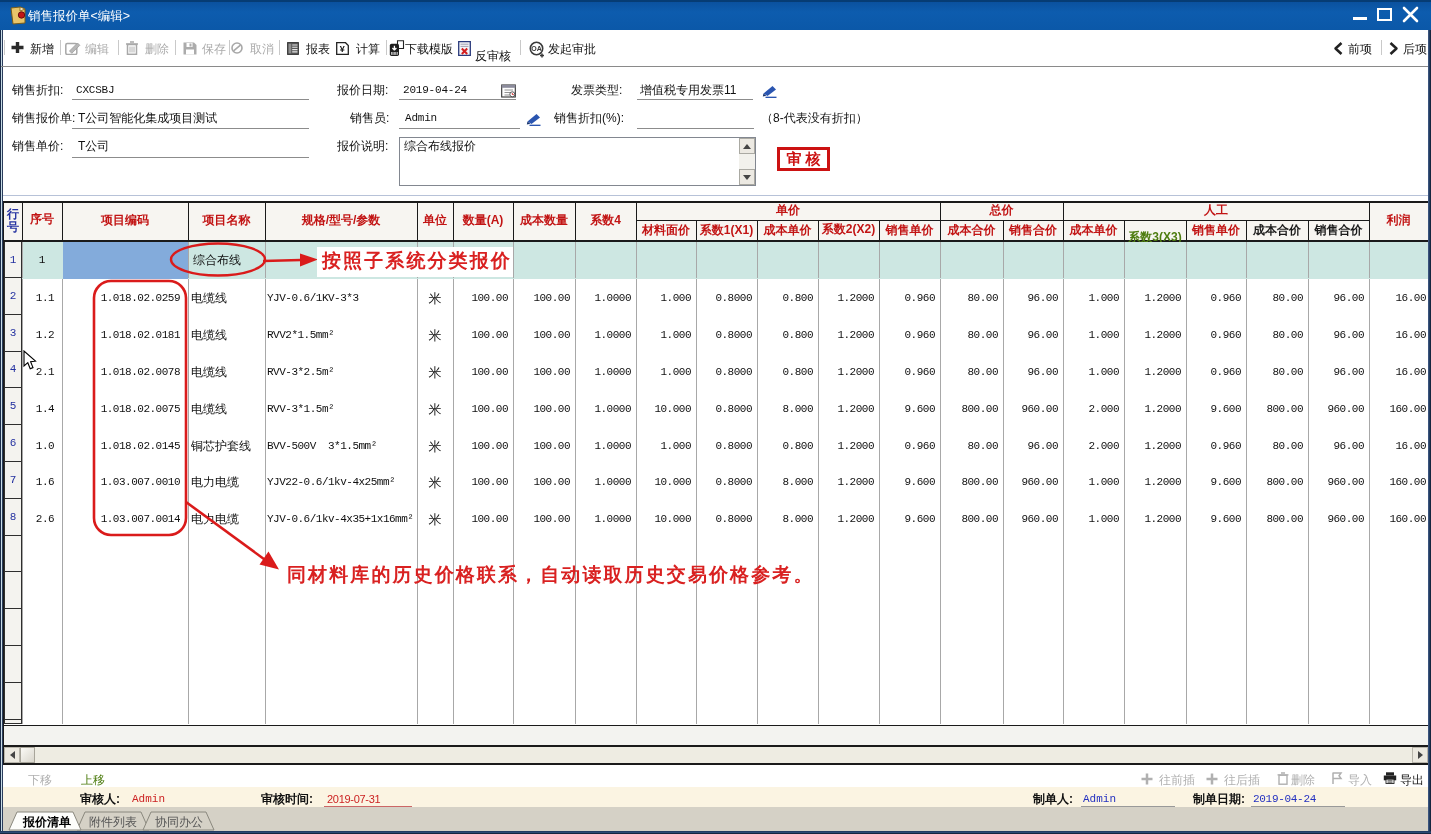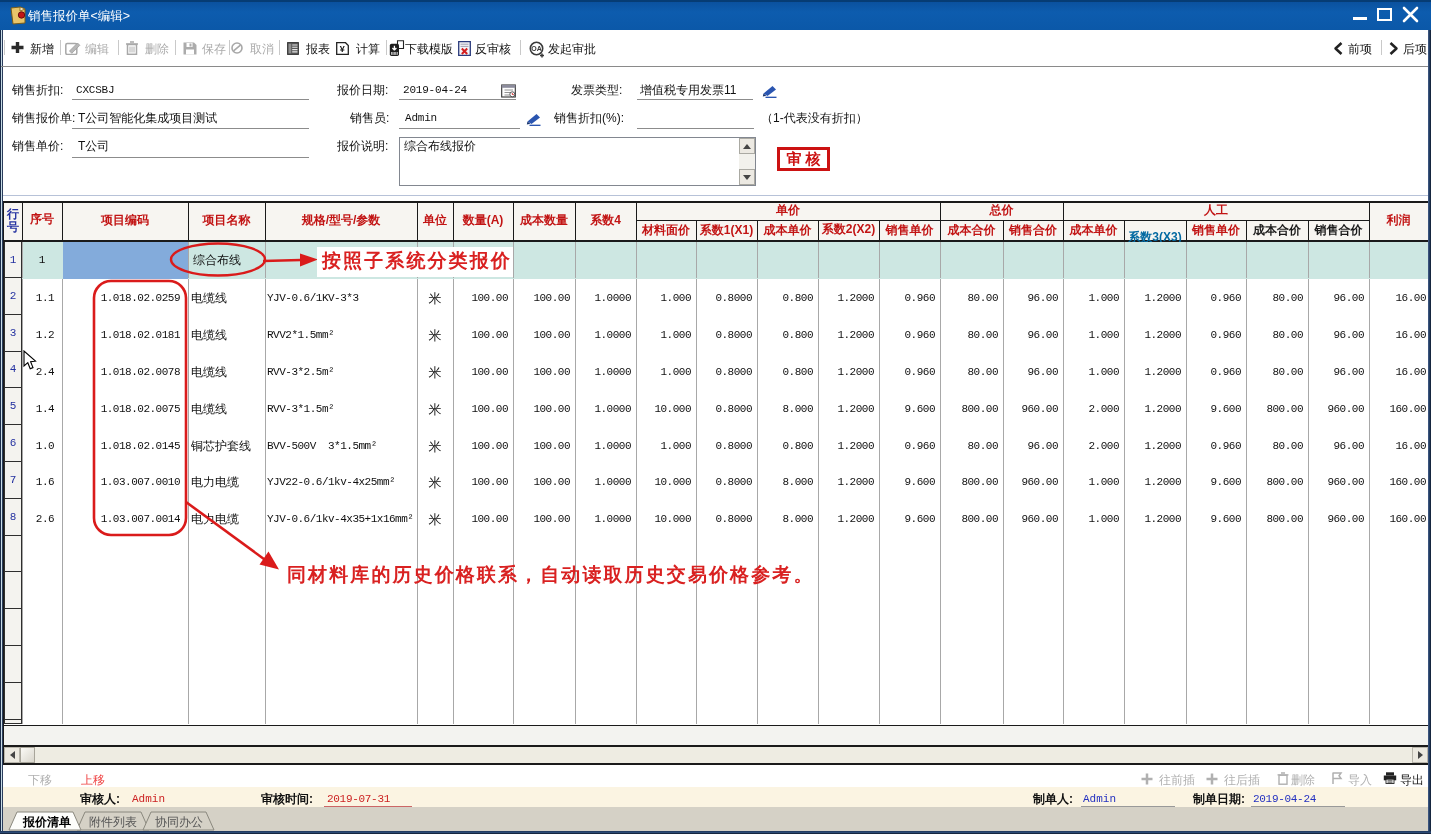--- a/index.html
+++ b/index.html
@@ -95,21 +95,21 @@
 <path d="M5.4 5.8 V10 M5.4 10 L3.4 8 M5.4 10 L7.4 8" stroke="#fff" stroke-width="1.3" fill="none"></path>
 <rect x="2.2" y="12" width="6.4" height="2.8" fill="#fff"></rect>
     <path d="M3.3 12 v2.8 M4.7 12 v2.8 M6.1 12 v2.8 M7.5 12 v2.8" stroke="#1d1d1d" stroke-width="0.7"></path>
   </svg>
 <div class="tb" style="left:405px;top:41px">下载模版</div>
 <svg class="abs" style="left:458px;top:41px" width="13" height="15" viewBox="0 0 13 15">
 <path d="M0.7 0.7 H12.3 V14.3 H0.7 Z" fill="#f4f4f8" stroke="#2a3a7c" stroke-width="1.3"></path>
 <path d="M2.5 3.2 H10.5 M2.5 5.4 H10.5" stroke="#99a" stroke-width="0.9"></path>
 <path d="M3.8 7.5 L9.2 13 M9.2 7.5 L3.8 13" stroke="#d41f1f" stroke-width="2"></path>
   </svg>
-<div class="tb" style="left:475px;top:41px">反审核</div>
+<div class="tb" style="left:475px;top:48px">反审核</div>
 <svg class="abs" style="left:529px;top:41px" width="17" height="17" viewBox="0 0 17 17">
 <circle cx="7.5" cy="7.5" r="6.2" fill="none" stroke="#3a3a3a" stroke-width="1.6"></circle>
 <text x="7.5" y="10.3" font-size="7" font-weight="bold" fill="#3a3a3a" text-anchor="middle" font-family="Liberation Sans">OA</text>
 <path d="M13 12.5 V16.5 M11 14.5 H15" stroke="#3a3a3a" stroke-width="1.5"></path>
   </svg>
 <div class="tb" style="left:548px;top:41px">发起审批</div>
 <svg class="abs" style="left:1333px;top:42px" width="11" height="13" viewBox="0 0 11 13">
 <path d="M8.5 1 L2.5 6.5 L8.5 12" fill="none" stroke="#222" stroke-width="2.5" stroke-linejoin="round"></path>
   </svg>
 <div class="tb" style="left:1348px;top:41px">前项</div>
@@ -145,21 +145,21 @@
 <div class="lbl" style="left:350px;top:110px">销售员:</div>
 <div class="val" style="left:405px;top:112px">Admin</div>
 <div class="abs" style="left:399px;top:128px;width:121px;height:1px;background:#8c8c8c"></div>
 <svg class="abs" style="left:526px;top:113px" width="17" height="13" viewBox="0 0 17 13">
 <path d="M1.5 8.5 L10.5 1 L14 4.5 L5.5 11 Z" fill="#2a55b0"></path>
 <path d="M1.5 8.5 L0.8 11.5 L4.3 10.8 Z" fill="#16336e"></path>
 <path d="M3.5 12.4 H14.5" stroke="#2a55b0" stroke-width="1.5"></path>
   </svg>
 <div class="lbl" style="left:554px;top:110px">销售折扣(%):</div>
 <div class="abs" style="left:637px;top:128px;width:117px;height:1px;background:#8c8c8c"></div>
-<div class="abs" style="left:761px;top:110px;font-size:12px;color:#111">（1-代表没有折扣）</div>
+<div class="abs" style="left:761px;top:110px;font-size:12px;color:#111">（8-代表没有折扣）</div>
 <div class="lbl" style="left:12px;top:138px">销售单价:</div>
 <div class="abs" style="left:78px;top:138px;font-size:12px;color:#111">T公司</div>
 <div class="abs" style="left:72px;top:157px;width:237px;height:1px;background:#8c8c8c"></div>
 <div class="lbl" style="left:337px;top:138px">报价说明:</div>
 <div class="abs" style="left:399px;top:137px;width:357px;height:49px;background:#fff;border:1px solid #828790"></div>
 <div class="abs" style="left:404px;top:138px;font-size:12px;color:#111">综合布线报价</div>
 <div class="abs" style="left:739px;top:138px;width:16px;height:47px;background:#f2f1ec"></div>
 <div class="abs" style="left:739px;top:138px;width:16px;height:16px;background:#ece9e2;border:1px solid #aaa9a2;display:flex;align-items:center;justify-content:center">
     <svg width="8" height="5" viewBox="0 0 8 5">
       <path d="M4 0 L8 5 H0 Z" fill="#444"></path>
@@ -222,21 +222,21 @@
 <div class="hdr" style="left:940px;top:201px;width:123px;height:19px">总价</div>
 <div class="hdr" style="left:1063px;top:201px;width:306px;height:19px">人工</div>
 <div class="hdr" style="left:636px;top:220px;width:60px;height:20px;color:#c21414">材料面价</div>
 <div class="hdr" style="left:696px;top:220px;width:61px;height:20px;color:#c21414">系数1(X1)</div>
 <div class="hdr" style="left:757px;top:220px;width:61px;height:20px;color:#c21414">成本单价</div>
 <div class="hdr" style="left:818px;top:220px;width:61px;height:18px;color:#c21414">系数2(X2)</div>
 <div class="hdr" style="left:879px;top:220px;width:61px;height:20px;color:#c21414">销售单价</div>
 <div class="hdr" style="left:940px;top:220px;width:63px;height:20px;color:#c21414">成本合价</div>
 <div class="hdr" style="left:1003px;top:220px;width:60px;height:20px;color:#c21414">销售合价</div>
 <div class="hdr" style="left:1063px;top:220px;width:61px;height:20px;color:#c21414">成本单价</div>
-<div class="hdr" style="left:1124px;top:220px;width:62px;height:34px;color:#0369a1">系数3(X3)</div>
+<div class="hdr" style="left:1124px;top:220px;width:62px;height:34px;color:#4d7c0f">系数3(X3)</div>
 <div class="hdr" style="left:1186px;top:220px;width:60px;height:20px;color:#c21414">销售单价</div>
 <div class="hdr" style="left:1246px;top:220px;width:62px;height:20px;color:#1a1a1a">成本合价</div>
 <div class="hdr" style="left:1308px;top:220px;width:61px;height:20px;color:#1a1a1a">销售合价</div>
 <div class="vline" style="left:22px;top:242px;height:482px"></div>
 <div class="vline" style="left:62px;top:242px;height:482px"></div>
 <div class="vline" style="left:188px;top:242px;height:482px"></div>
 <div class="vline" style="left:265px;top:242px;height:482px"></div>
 <div class="vline" style="left:417px;top:242px;height:482px"></div>
 <div class="vline" style="left:453px;top:242px;height:482px"></div>
 <div class="vline" style="left:513px;top:242px;height:482px"></div>
@@ -327,21 +327,21 @@
 <div class="num" style="left:818px;top:329.2px;width:56px">1.2000</div>
 <div class="num" style="left:879px;top:329.2px;width:56px">0.960</div>
 <div class="num" style="left:940px;top:329.2px;width:58px">80.00</div>
 <div class="num" style="left:1003px;top:329.2px;width:55px">96.00</div>
 <div class="num" style="left:1063px;top:329.2px;width:56px">1.000</div>
 <div class="num" style="left:1124px;top:329.2px;width:57px">1.2000</div>
 <div class="num" style="left:1186px;top:329.2px;width:55px">0.960</div>
 <div class="num" style="left:1246px;top:329.2px;width:57px">80.00</div>
 <div class="num" style="left:1308px;top:329.2px;width:56px">96.00</div>
 <div class="num" style="left:1369px;top:329.2px;width:57px">16.00</div>
-<div class="num" style="left:28px;top:366.0px;width:34px;text-align:center">2.4</div>
+<div class="num" style="left:28px;top:366.0px;width:34px;text-align:center">2.1</div>
 <div class="num" style="left:62px;top:366.0px;width:118px">1.018.02.0078</div>
 <div class="cjk" style="left:191px;top:364.0px">电缆线</div>
 <div class="cjk" style="left:267px;top:366.0px;font-family:'Liberation Mono',monospace;font-size:11px;letter-spacing:-0.5px;width:149px;overflow:hidden">RVV-3*2.5m²</div>
 <div class="cjk" style="left:417px;top:364.0px;width:36px;text-align:center;font-size:13px">米</div>
 <div class="num" style="left:453px;top:366.0px;width:55px">100.00</div>
 <div class="num" style="left:513px;top:366.0px;width:57px">100.00</div>
 <div class="num" style="left:575px;top:366.0px;width:56px">1.0000</div>
 <div class="num" style="left:636px;top:366.0px;width:55px">1.000</div>
 <div class="num" style="left:696px;top:366.0px;width:56px">0.8000</div>
 <div class="num" style="left:757px;top:366.0px;width:56px">0.800</div>
@@ -460,21 +460,21 @@
     </svg>
   </div>
 <div class="abs" style="left:1412px;top:747px;width:16px;height:16px;background:#ece9e0;border:1px solid #b9b6ac;display:flex;align-items:center;justify-content:center">
     <svg width="5" height="8" viewBox="0 0 5 8">
       <path d="M0 0 L5 4 L0 8 Z" fill="#444"></path>
     </svg>
   </div>
 <div class="abs" style="left:20px;top:747px;width:15px;height:16px;background:linear-gradient(135deg,#fbfaf6,#d9d6cc);border:1px solid #a8a59a"></div>
 <div class="abs" style="left:3px;top:765px;width:1425px;height:22px;background:#fff"></div>
 <div class="abs" style="left:28px;top:772px;font-size:12px;color:#b0b0b0">下移</div>
-<div class="abs" style="left:81px;top:772px;font-size:12px;color:#ef4444">上移</div>
+<div class="abs" style="left:81px;top:772px;font-size:12px;color:#4d7c0f">上移</div>
 <svg class="abs" style="left:1141px;top:773px" width="12" height="12" viewBox="0 0 12 12">
     <path d="M6 0.5 V11.5 M0.5 6 H11.5" stroke="#b0b0b0" stroke-width="2.5"></path>
   </svg>
 <div class="abs" style="left:1159px;top:772px;font-size:12px;color:#b0b0b0">往前插</div>
 <svg class="abs" style="left:1206px;top:773px" width="12" height="12" viewBox="0 0 12 12">
     <path d="M6 0.5 V11.5 M0.5 6 H11.5" stroke="#b0b0b0" stroke-width="2.5"></path>
   </svg>
 <div class="abs" style="left:1224px;top:772px;font-size:12px;color:#b0b0b0">往后插</div>
 <svg class="abs" style="left:1277px;top:772px" width="12" height="13" viewBox="0 0 12 13">
 <rect x="2" y="3.2" width="8" height="9" fill="none" stroke="#b0b0b0" stroke-width="1.4"></rect>
@@ -489,21 +489,21 @@
 <rect x="3" y="0.3" width="8" height="3.2" fill="#222"></rect>
 <rect x="0.8" y="3.5" width="12.4" height="4.8" fill="#222"></rect>
 <rect x="3" y="7.2" width="8" height="4.3" fill="#fff" stroke="#222" stroke-width="0.9"></rect>
 <path d="M4.5 8.8 H9.5 M4.5 10.2 H9.5" stroke="#222" stroke-width="0.8"></path>
   </svg>
 <div class="abs" style="left:1400px;top:772px;font-size:12px;color:#141414">导出</div>
 <div class="abs" style="left:3px;top:787px;width:1425px;height:20px;background:#fbf4e2"></div>
 <div class="blbl" style="left:80px;top:791px">审核人:</div>
 <div class="abs" style="left:132px;top:793px;font-family:'Liberation Mono',monospace;font-size:11px;color:#c22">Admin</div>
 <div class="blbl" style="left:261px;top:791px">审核时间:</div>
-<div class="abs" style="left:327px;top:793px;font-family:Liberation Mono, monospace;font-size:11px;letter-spacing:-0.3px;color:#c22">2019-07-31</div>
+<div class="abs" style="left:327px;top:793px;font-family:Liberation Sans, sans-serif;font-size:11px;letter-spacing:-0.3px;color:#c22">2019-07-31</div>
 <div class="abs" style="left:324px;top:806px;width:88px;height:1px;background:#c66"></div>
 <div class="blbl" style="left:1033px;top:791px">制单人:</div>
 <div class="abs" style="left:1083px;top:793px;font-family:'Liberation Mono',monospace;font-size:11px;color:#2330c0">Admin</div>
 <div class="abs" style="left:1081px;top:806px;width:94px;height:1px;background:#999"></div>
 <div class="blbl" style="left:1193px;top:791px">制单日期:</div>
 <div class="abs" style="left:1253px;top:793px;font-family:'Liberation Mono',monospace;font-size:11px;letter-spacing:-0.3px;color:#2330c0">2019-04-24</div>
 <div class="abs" style="left:1251px;top:806px;width:94px;height:1px;background:#999"></div>
 <div class="abs" style="left:3px;top:807px;width:1425px;height:24px;background:#d5d1c6"></div>
 <svg class="abs" style="left:3px;top:807px" width="300" height="24" viewBox="0 0 300 24">
 <path d="M74 23 L82 5 L138 5 L146 23 Z" fill="#d5d1c6" stroke="#8a887e" stroke-width="1"></path>

